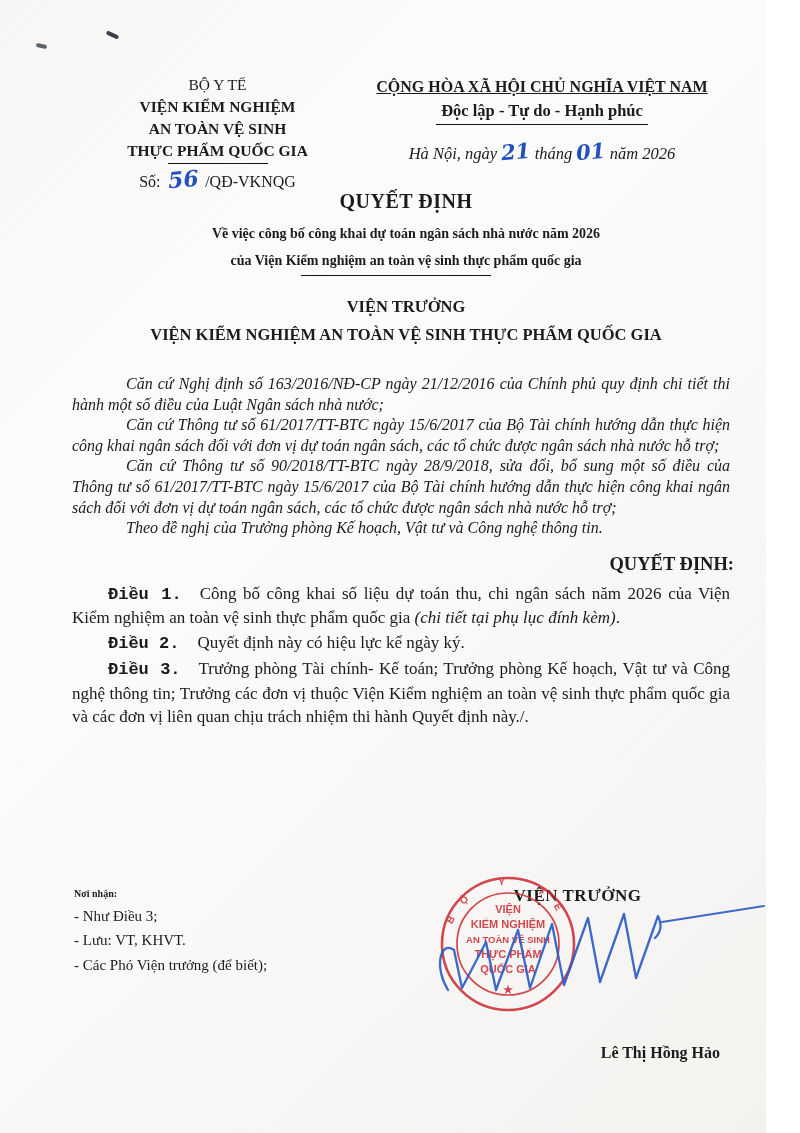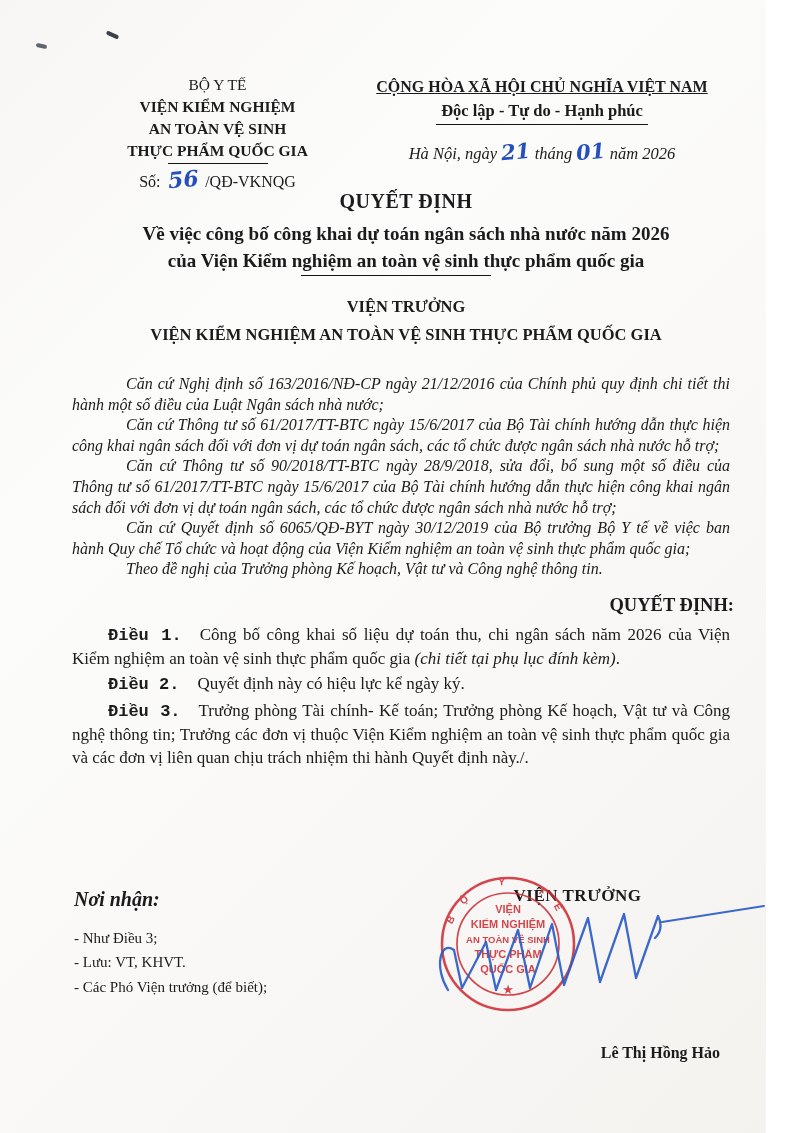--- a/index.html
+++ b/index.html
@@ -29,39 +29,39 @@
   .hdr-right .rule { width:212px; margin:3px auto 0; }
   .date-line { font-style:italic; font-size:16.5px; margin-top:14px; }
 
   .hw { font-family:"DejaVu Serif",serif; font-style:italic; font-weight:bold;
         color:#2450bd; display:inline-block; transform:rotate(-5deg); }
   .hw-num { font-size:21px; }
   .so-line .hw { font-size:22px; }
 
   .title-block { position:absolute; left:40px; top:190px; width:732px; text-align:center; }
   .title-block .heading { font-weight:bold; font-size:20px; letter-spacing:.5px; margin-bottom:7px; }
-  .title-block .sub { font-weight:bold; font-size:19px; line-height:27px; }
+  .title-block .sub { font-weight:bold; font-size:14px; line-height:27px; }
   .title-block .rule { width:190px; margin:1px auto 0; transform:translateX(-10px); }
 
   .authority { position:absolute; left:40px; top:297px; width:732px; text-align:center; }
   .authority .a1 { font-weight:bold; font-size:16.5px; margin-bottom:8px; }
   .authority .a2 { font-weight:bold; font-size:16.5px; }
 
   .body-block { position:absolute; left:72px; top:374px; width:658px; }
   .body-block p.recital { font-style:italic; font-size:16px; line-height:20.6px;
     text-indent:54px; text-align:justify; margin:0; }
   .decision-heading { text-align:right; font-weight:bold; font-size:18.5px;
     margin:15px 0 7px; transform:translateX(4px); }
   p.article { font-size:17px; line-height:23.2px; text-indent:36px;
     text-align:justify; margin:0 0 2px; }
   p.article .lbl { font-weight:bold; margin-right:18px;font-family:Liberation Mono, monospace; }
   p.article .it { font-style:italic; }
 
   .recipients { position:absolute; left:74px; top:888px; width:270px; }
-  .recipients .r-label { font-weight:bold; font-style:italic; font-size:20px; margin-bottom:15px; }
+  .recipients .r-label { font-weight:bold; font-size:10px; margin-bottom:5px; }
   .recipients .r-item { font-size:15px; line-height:24.3px; }
 
   .sig-title { position:absolute; left:445px; top:886px; width:265px;
     text-align:center; font-weight:bold; font-size:17px; letter-spacing:.5px; }
   .sig-name { position:absolute; left:435px; top:1044px; width:285px;
     text-align:right; font-weight:bold; font-size:16px; }
 
   .stamp-svg { position:absolute; left:432px; top:868px; opacity:.88; }
   .stamp-svg text { font-family:"Liberation Sans","DejaVu Sans",sans-serif; font-weight:bold; }
   .sign-svg { position:absolute; left:425px; top:880px; }
@@ -109,21 +109,20 @@
 
   <div class="authority">
     <div class="a1">VIỆN TRƯỞNG</div>
     <div class="a2">VIỆN KIỂM NGHIỆM AN TOÀN VỆ SINH THỰC PHẨM QUỐC GIA</div>
   </div>
 
   <div class="body-block">
     <p class="recital">Căn cứ Nghị định số 163/2016/NĐ-CP ngày 21/12/2016 của Chính phủ quy định chi tiết thi hành một số điều của Luật Ngân sách nhà nước;</p>
     <p class="recital">Căn cứ Thông tư số 61/2017/TT-BTC ngày 15/6/2017 của Bộ Tài chính hướng dẫn thực hiện công khai ngân sách đối với đơn vị dự toán ngân sách, các tổ chức được ngân sách nhà nước hỗ trợ;</p>
     <p class="recital">Căn cứ Thông tư số 90/2018/TT-BTC ngày 28/9/2018, sửa đổi, bổ sung một số điều của Thông tư số 61/2017/TT-BTC ngày 15/6/2017 của Bộ Tài chính hướng dẫn thực hiện công khai ngân sách đối với đơn vị dự toán ngân sách, các tổ chức được ngân sách nhà nước hỗ trợ;</p>
-    <p class="recital">Căn cứ Quyết định số 6065/QĐ-BYT ngày 30/12/2019 của Bộ trưởng Bộ Y tế về việc ban hành Quy chế Tổ chức và hoạt động của Viện Kiểm nghiệm an toàn vệ sinh thực phẩm quốc gia;</p>
     <p class="recital">Theo đề nghị của Trưởng phòng Kế hoạch, Vật tư và Công nghệ thông tin.</p>
 
     <div class="decision-heading">QUYẾT ĐỊNH:</div>
 
     <p class="article">
       <span class="lbl">Điều 1.</span><span>Công bố công khai số liệu dự toán thu, chi ngân sách năm 2026 của Viện Kiểm nghiệm an toàn vệ sinh thực phẩm quốc gia </span><span class="it">(chi tiết tại phụ lục đính kèm)</span><span>.</span>
     </p>
     <p class="article">
       <span class="lbl">Điều 2.</span><span>Quyết định này có hiệu lực kể ngày ký.</span>
     </p>

